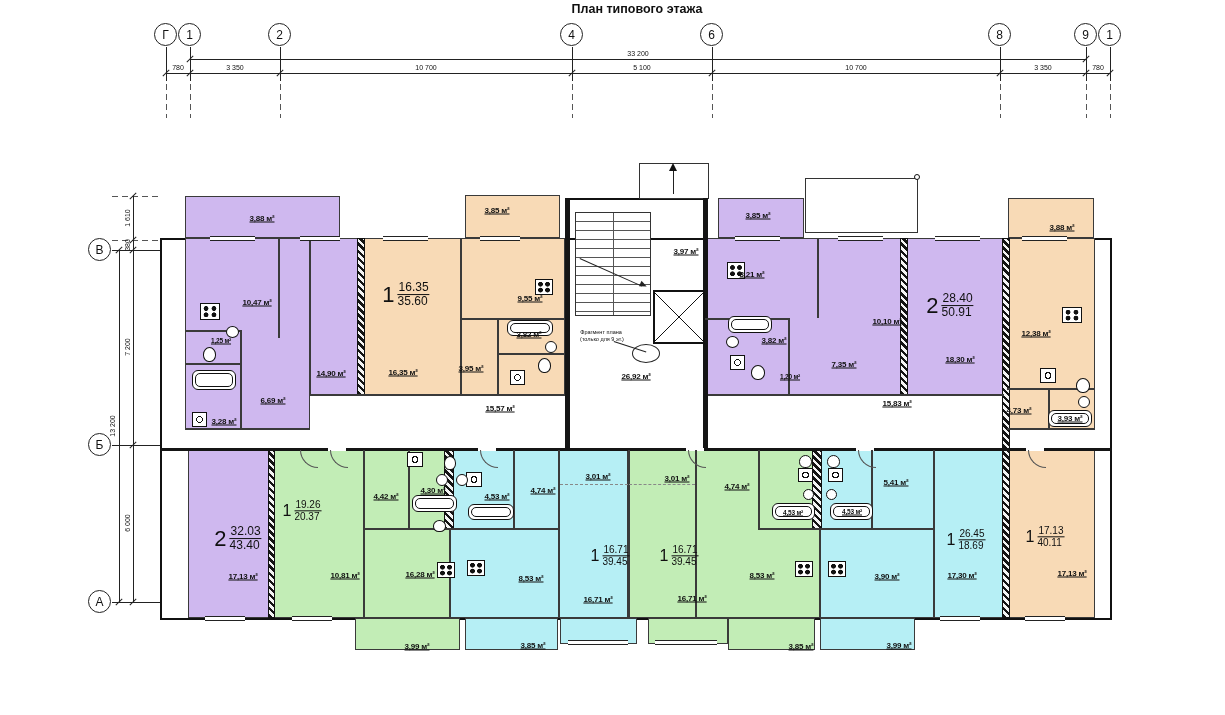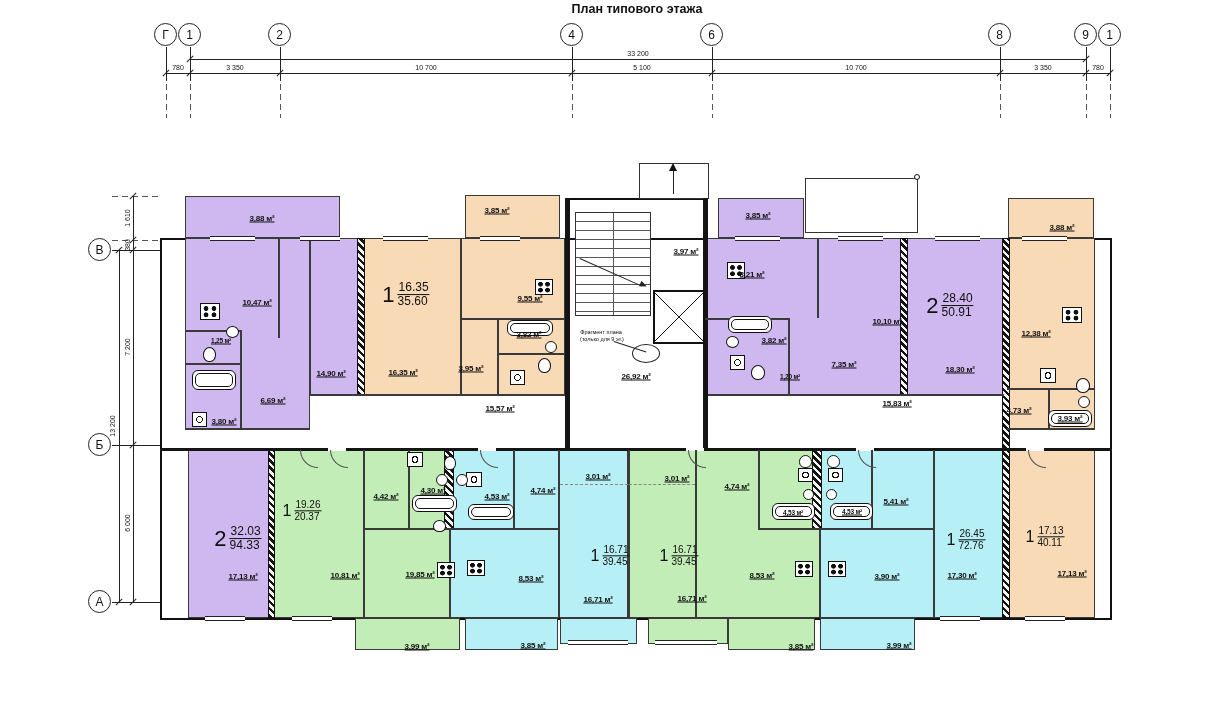--- a/index.html
+++ b/index.html
@@ -286,51 +286,51 @@
   <div class="door" style="left:1028px;top:450px;width:18px;height:18px"></div>
 
   <div class="lb" style="left:262px;top:218px">3,88 м²</div>
   <div class="lb" style="left:497px;top:210px">3,85 м²</div>
   <div class="lb" style="left:758px;top:215px">3,85 м²</div>
   <div class="lb" style="left:1062px;top:227px">3,88 м²</div>
   <div class="lb" style="left:257px;top:302px">10,47 м²</div>
   <div class="lb" style="left:331px;top:373px">14,90 м²</div>
   <div class="lb" style="left:403px;top:372px">16,35 м²</div>
   <div class="lb" style="left:273px;top:400px">6,69 м²</div>
-  <div class="lb" style="left:224px;top:421px">3,80 м²</div>
+  <div class="lb" style="left:224px;top:421px">3,28 м²</div>
   <div class="lb sm" style="left:221px;top:340px">1,25 м²</div>
   <div class="lb" style="left:530px;top:298px">9,55 м²</div>
   <div class="lb" style="left:529px;top:334px">3,82 м²</div>
   <div class="lb" style="left:471px;top:368px">3,95 м²</div>
   <div class="lb" style="left:500px;top:408px">15,57 м²</div>
   <div class="lb" style="left:686px;top:251px">3,97 м²</div>
   <div class="lb" style="left:636px;top:376px">26,92 м²</div>
   <div class="lb" style="left:752px;top:274px">8,21 м²</div>
   <div class="lb" style="left:887px;top:321px">10,10 м²</div>
-  <div class="lb" style="left:960px;top:369px">18,30 м²</div>
+  <div class="lb" style="left:960px;top:359px">18,30 м²</div>
   <div class="lb" style="left:844px;top:364px">7,35 м²</div>
   <div class="lb" style="left:774px;top:340px">3,82 м²</div>
   <div class="lb sm" style="left:790px;top:376px">1,20 м²</div>
   <div class="lb" style="left:897px;top:403px">15,83 м²</div>
   <div class="lb" style="left:1036px;top:333px">12,38 м²</div>
   <div class="lb" style="left:1019px;top:410px">4,73 м²</div>
   <div class="lb" style="left:1070px;top:418px">3,93 м²</div>
   <div class="lb" style="left:243px;top:576px">17,13 м²</div>
   <div class="lb" style="left:345px;top:575px">10,81 м²</div>
   <div class="lb" style="left:386px;top:496px">4,42 м²</div>
   <div class="lb" style="left:433px;top:490px">4,30 м²</div>
-  <div class="lb" style="left:420px;top:574px">19,85 м²</div>
+  <div class="lb" style="left:420px;top:574px">16,28 м²</div>
   <div class="lb" style="left:497px;top:496px">4,53 м²</div>
   <div class="lb" style="left:543px;top:490px">4,74 м²</div>
   <div class="lb" style="left:598px;top:476px">3,01 м²</div>
   <div class="lb" style="left:677px;top:478px">3,01 м²</div>
   <div class="lb" style="left:737px;top:486px">4,74 м²</div>
   <div class="lb sm" style="left:793px;top:512px">4,53 м²</div>
   <div class="lb sm" style="left:852px;top:511px">4,53 м²</div>
-  <div class="lb" style="left:896px;top:501px">5,41 м²</div>
+  <div class="lb" style="left:896px;top:482px">5,41 м²</div>
   <div class="lb" style="left:531px;top:578px">8,53 м²</div>
   <div class="lb" style="left:762px;top:575px">8,53 м²</div>
   <div class="lb" style="left:598px;top:599px">16,71 м²</div>
   <div class="lb" style="left:692px;top:598px">16,71 м²</div>
   <div class="lb" style="left:887px;top:576px">3,90 м²</div>
   <div class="lb" style="left:962px;top:575px">17,30 м²</div>
   <div class="lb" style="left:1072px;top:573px">17,13 м²</div>
   <div class="lb" style="left:417px;top:646px">3,99 м²</div>
   <div class="lb" style="left:533px;top:645px">3,85 м²</div>
   <div class="lb" style="left:801px;top:646px">3,85 м²</div>
@@ -347,21 +347,21 @@
     <span class="n">2</span>
     <span class="fr">
         <span class="t">28.40</span>
         <span>50.91</span>
       </span>
   </div>
   <div class="apt" style="left:238px;top:539px">
     <span class="n">2</span>
     <span class="fr">
         <span class="t">32.03</span>
-        <span>94.33</span>
+        <span>43.40</span>
       </span>
   </div>
   <div class="apt m" style="left:302px;top:511px">
     <span class="n">1</span>
     <span class="fr">
         <span class="t">19.26</span>
         <span>20.37</span>
       </span>
   </div>
   <div class="apt m" style="left:610px;top:556px">
@@ -375,21 +375,21 @@
     <span class="n">1</span>
     <span class="fr">
         <span class="t">16.71</span>
         <span>39.45</span>
       </span>
   </div>
   <div class="apt m" style="left:966px;top:540px">
     <span class="n">1</span>
     <span class="fr">
         <span class="t">26.45</span>
-        <span>72.76</span>
+        <span>18.69</span>
       </span>
   </div>
   <div class="apt m" style="left:1045px;top:537px">
     <span class="n">1</span>
     <span class="fr">
         <span class="t">17.13</span>
         <span>40.11</span>
       </span>
   </div>
 

